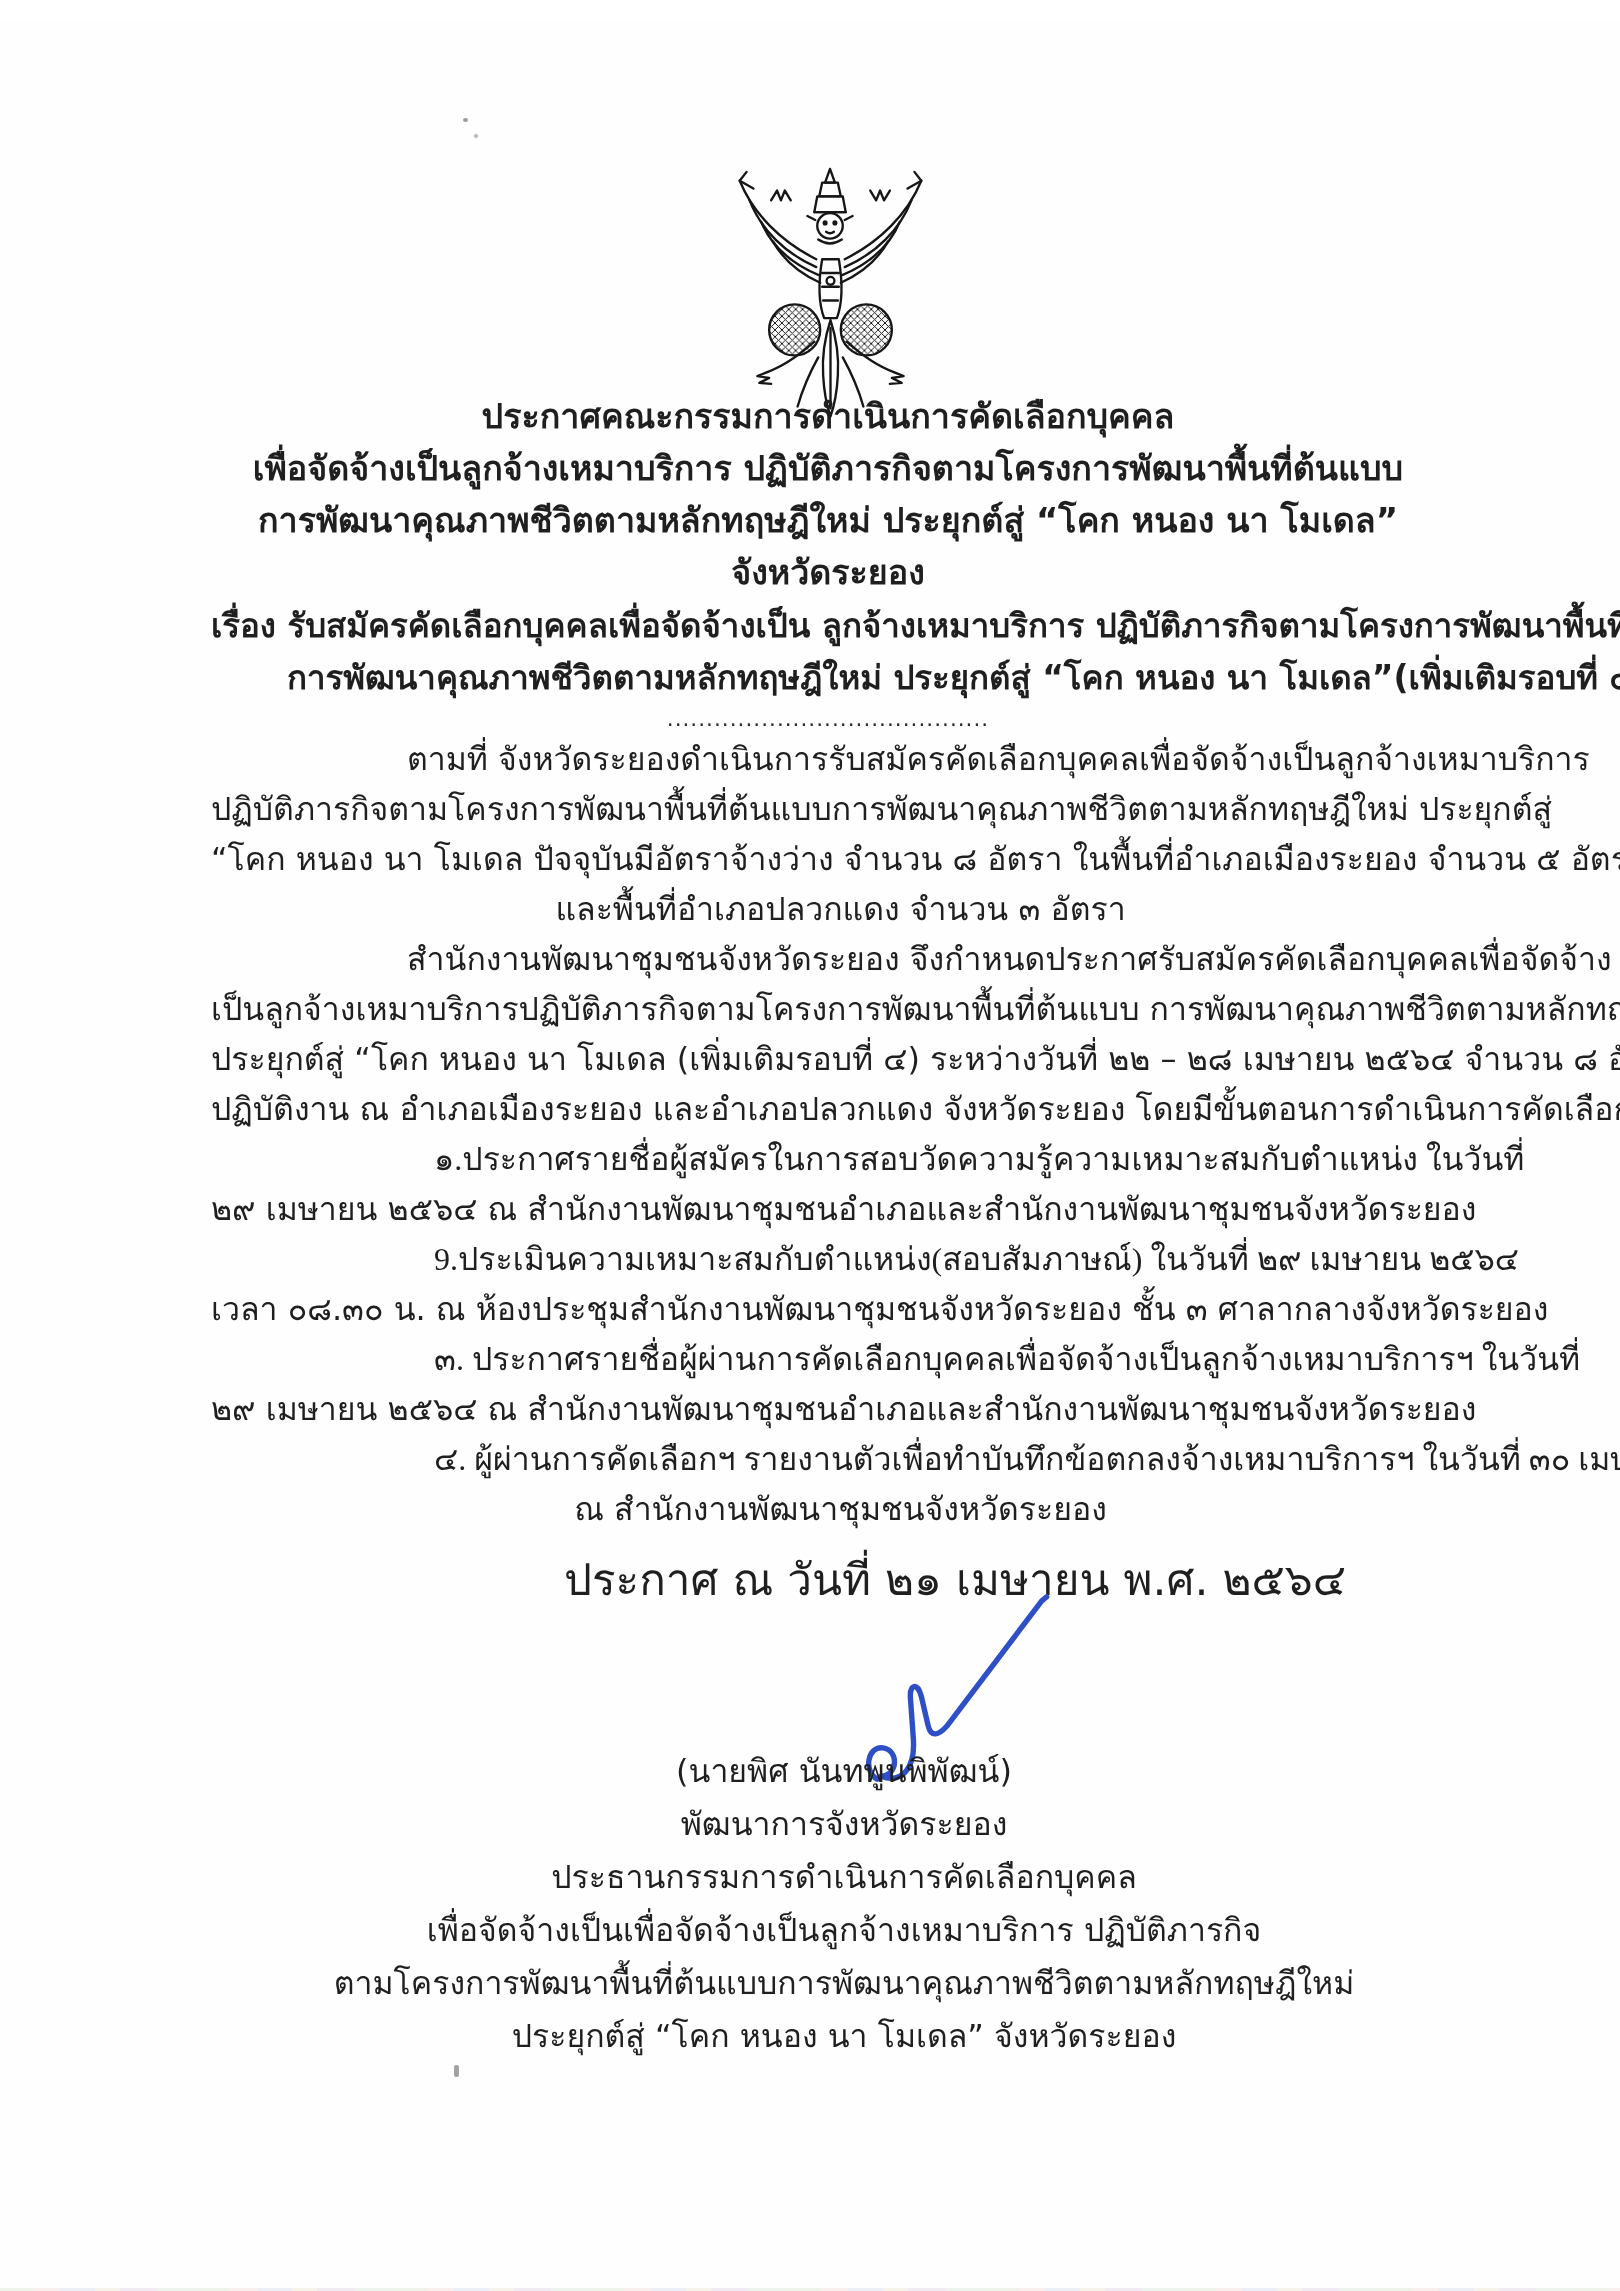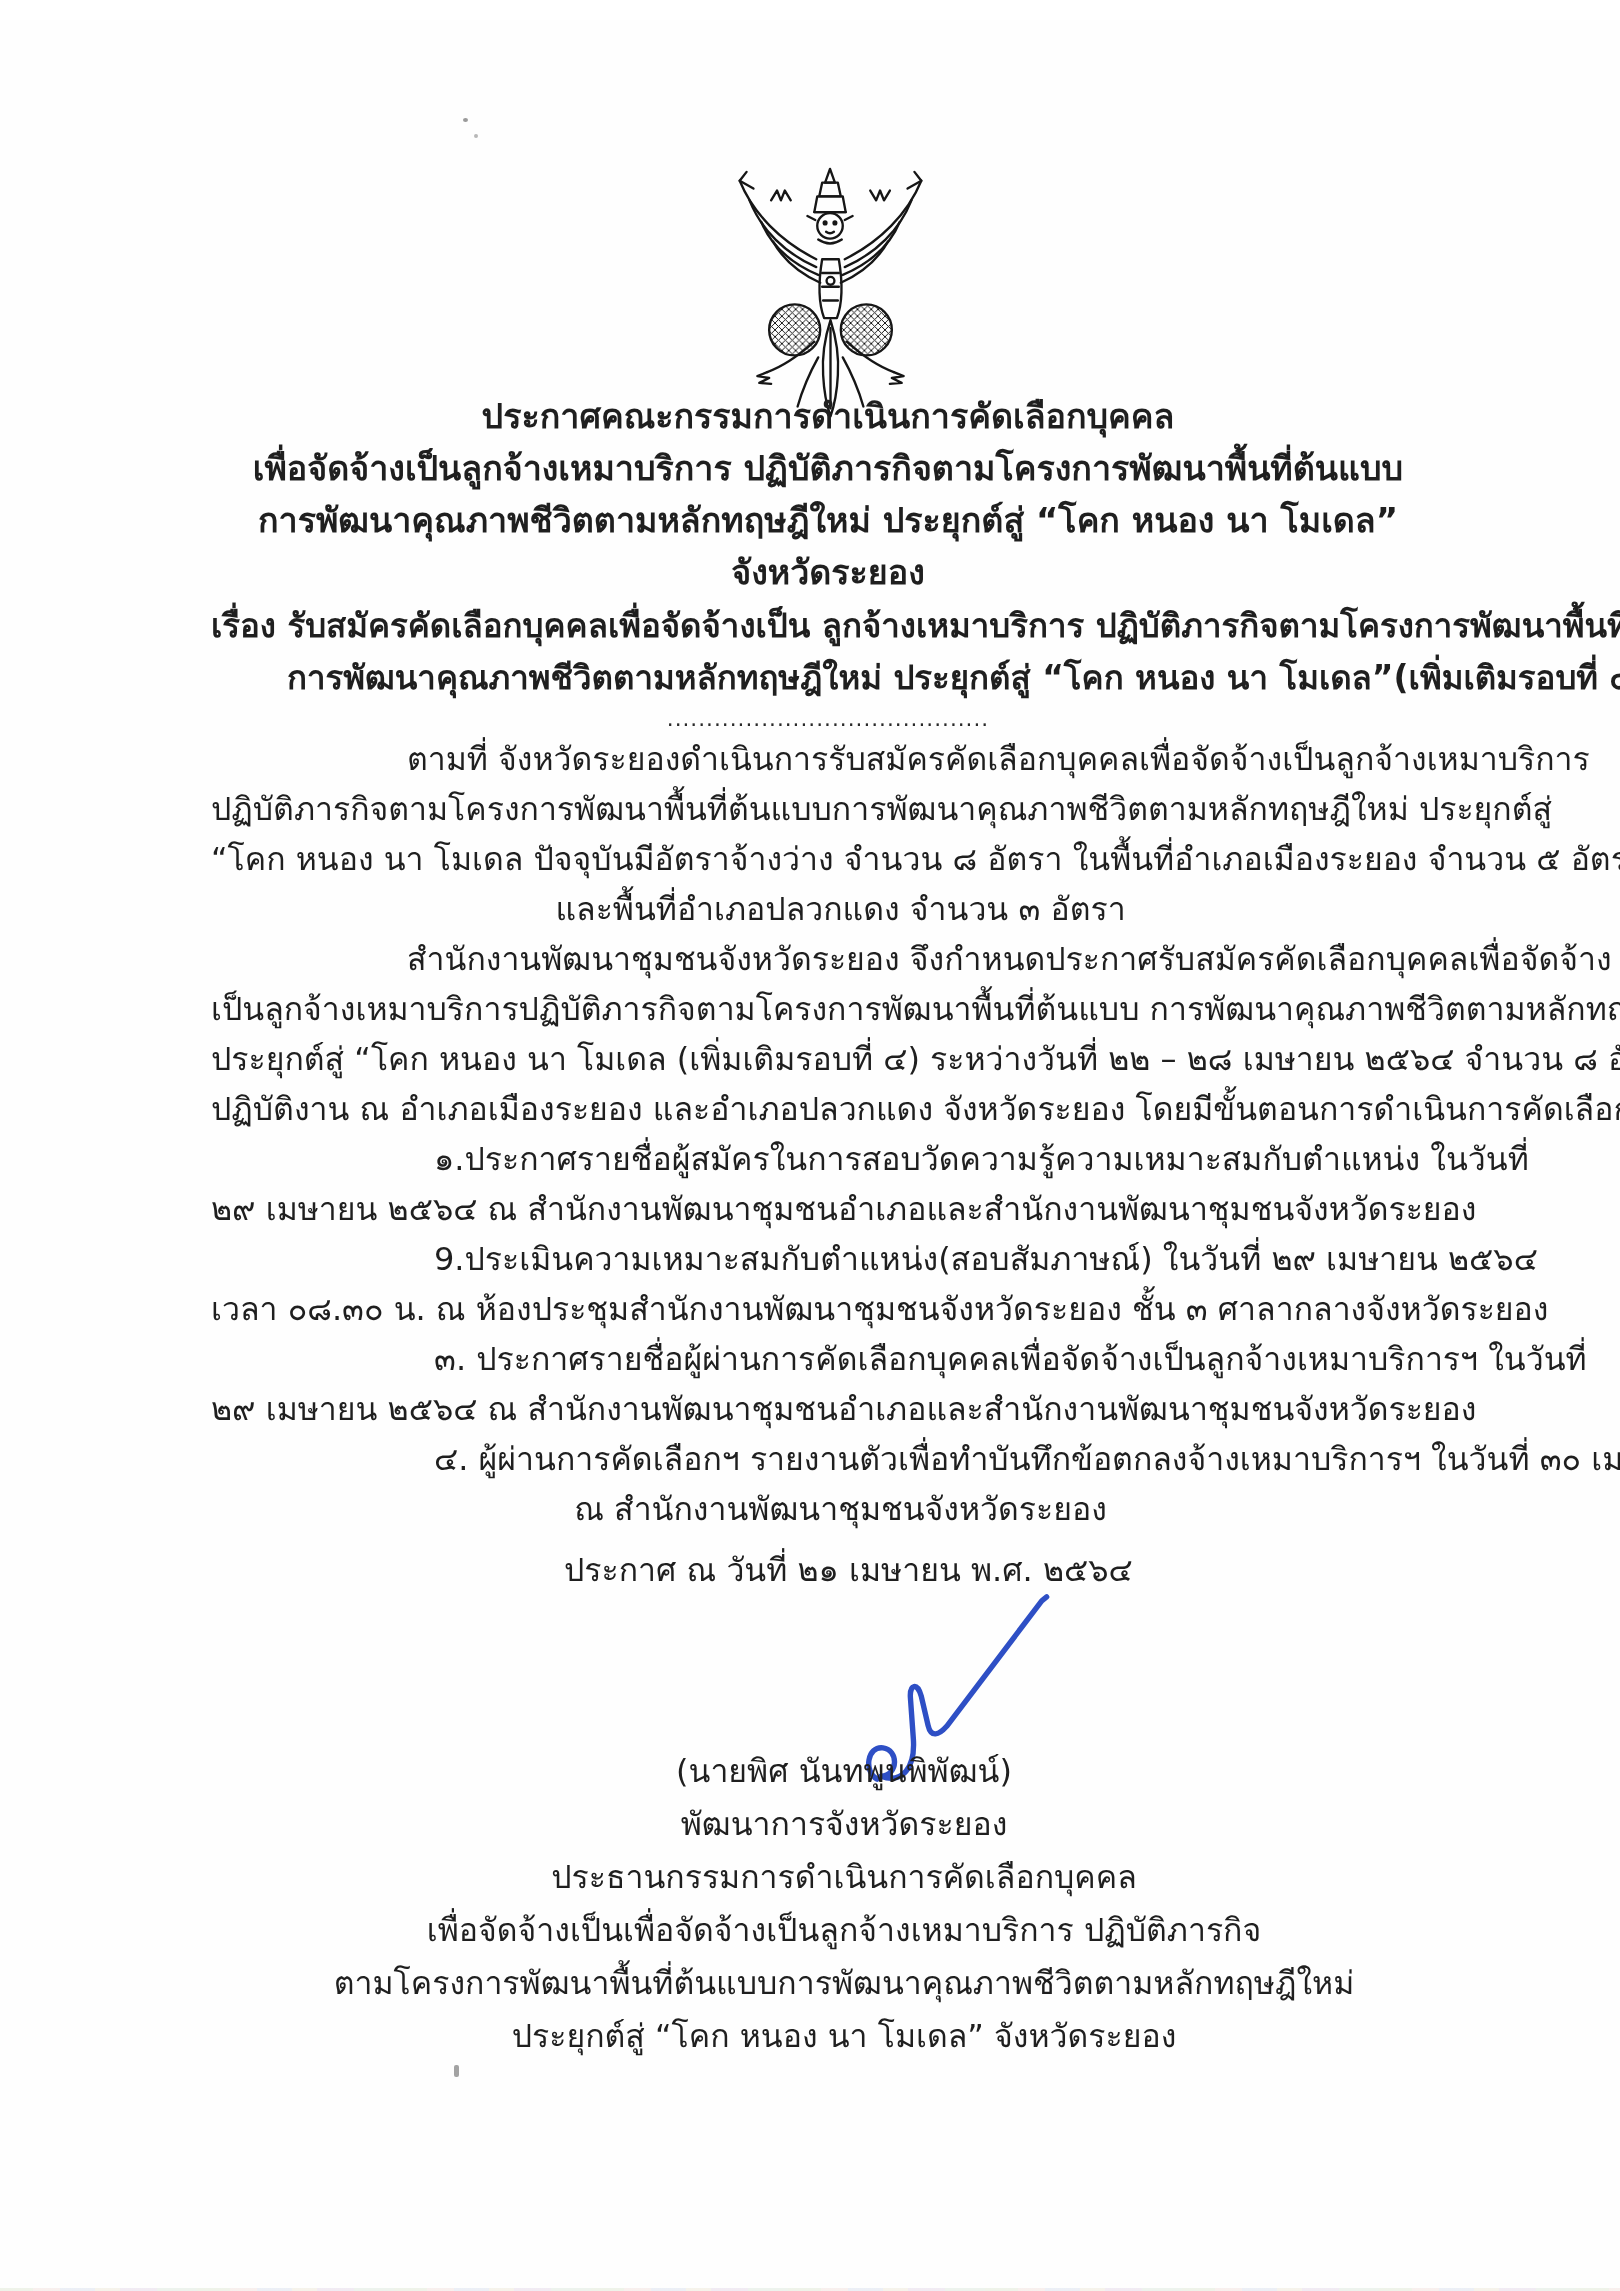--- a/index.html
+++ b/index.html
@@ -22,24 +22,24 @@
   .dots-separator{
     position:absolute;left:0;top:686px;width:1656px;text-align:center;
     font-size:21.6px;letter-spacing:1px;color:#2a2a2a;
   }
   .body-block{
     position:absolute;left:211px;top:714px;width:1259px;
     font-size:32px;line-height:50px;text-align:center;
   }
   .line{white-space:nowrap;}
   .ind-para{padding-left:196px;}
-  .ind-item{padding-left:223px;}
+  .ind-item{padding-left:223px;font-family:Liberation Serif, serif;}
   .date-line{
     position:absolute;left:564px;top:1524px;
-    font-size:32px;white-space:nowrap;
+    font-size:44px;white-space:nowrap;
   }
   .signer-block{top:1725px;font-size:32px;line-height:53px;left:55px;}
   .emblem{position:absolute;left:720px;top:145px;width:221px;height:267px;}
   .signature{position:absolute;left:833px;top:1563px;width:294px;height:216px;}
   .speck{position:absolute;background:#9a9a9a;border-radius:50%;}
   .speck1{left:463px;top:98px;width:4.9px;height:3.9px;}
   .speck2{left:474px;top:114px;width:3.9px;height:3.9px;opacity:.7;}
   .speck3{left:454px;top:2045px;width:4.9px;height:11.8px;background:#8c8c8c;border-radius:2px;opacity:.8;}
   .scan-noise{
     position:absolute;left:0;top:2268px;width:1620px;height:11.8px;opacity:.55;

